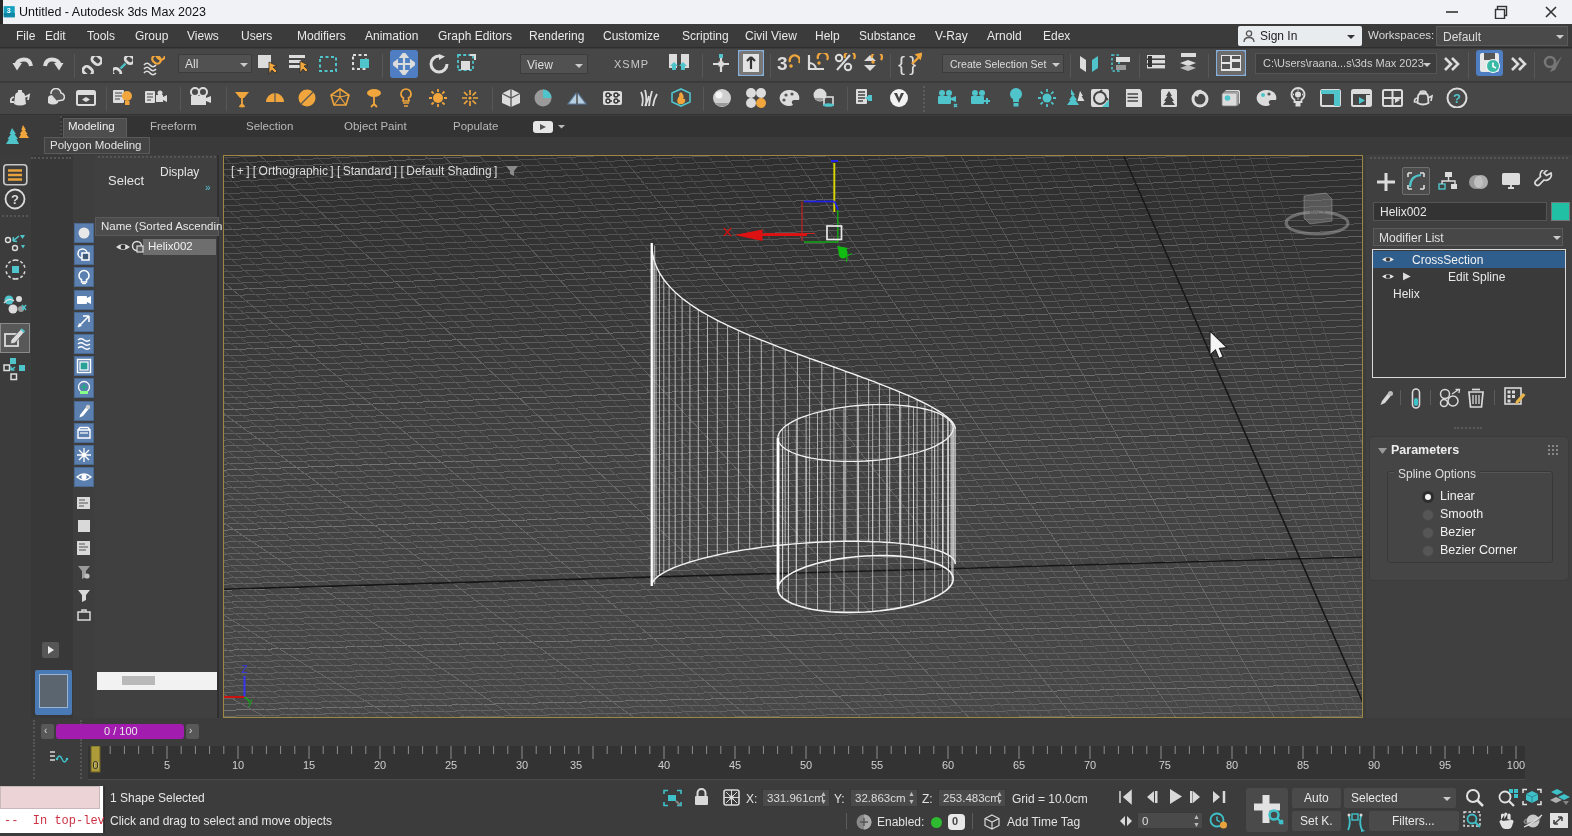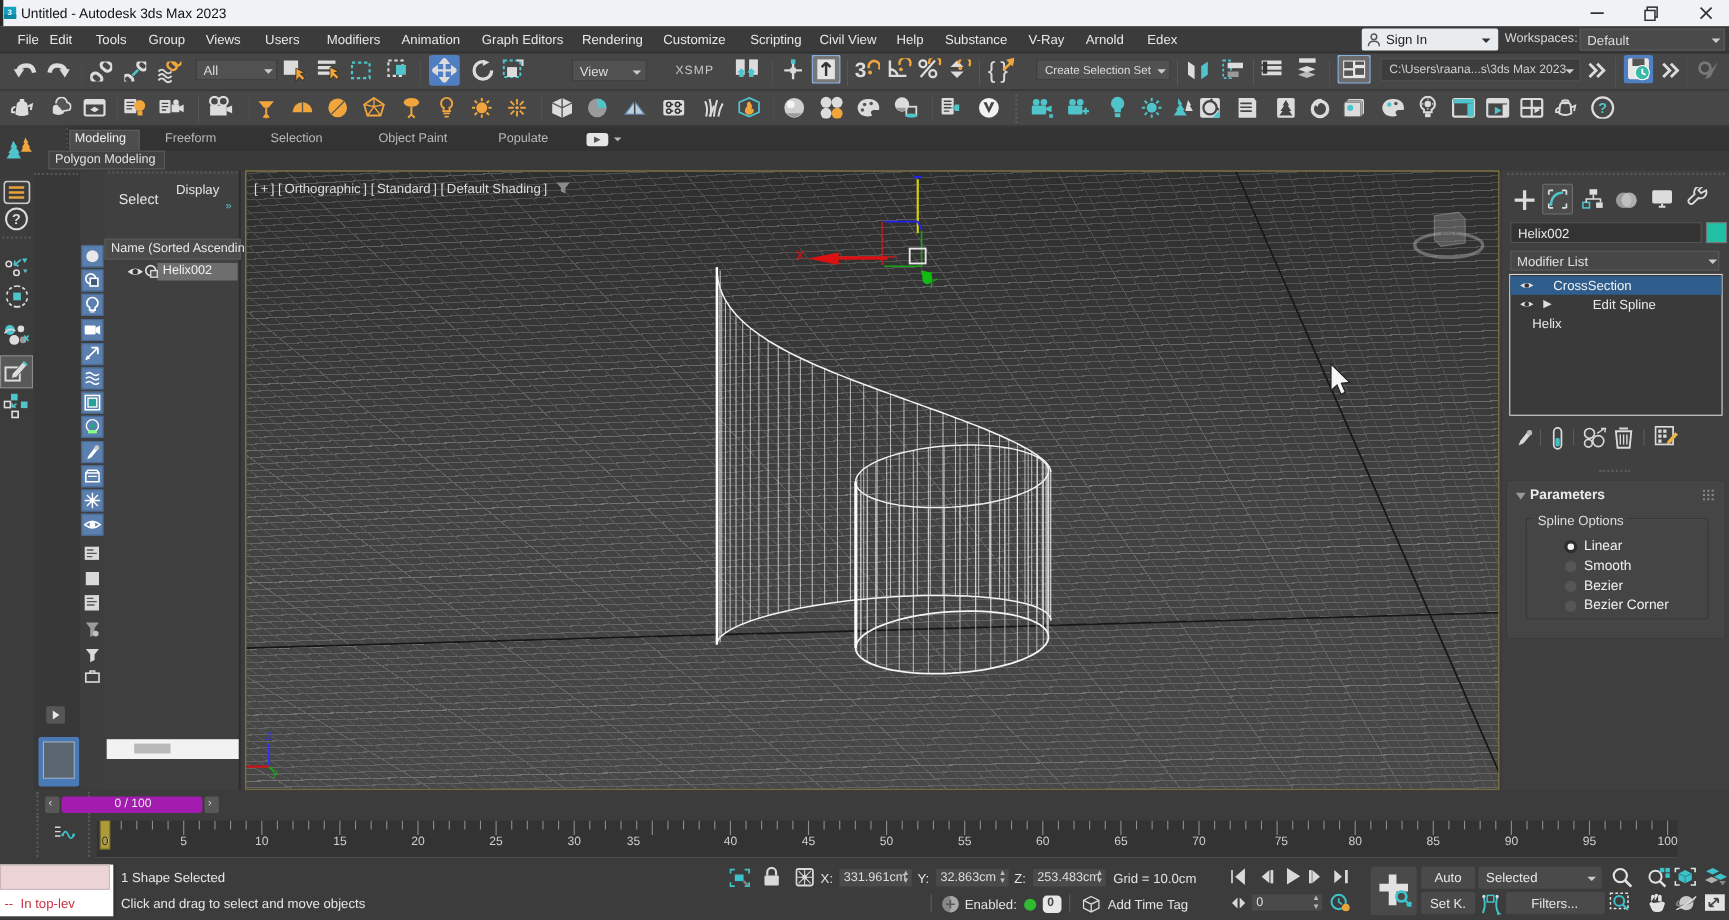--- a/index.html
+++ b/index.html
@@ -1353,21 +1353,21 @@
         <div class="txt" style="left:1205px;top:13px;width:20px;text-align:center;font-size:11px;color:#cfcfcf">85</div>
         <div class="txt" style="left:1276px;top:13px;width:20px;text-align:center;font-size:11px;color:#cfcfcf">90</div>
         <div class="txt" style="left:1347px;top:13px;width:20px;text-align:center;font-size:11px;color:#cfcfcf">95</div>
         <div class="txt" style="left:1418px;top:13px;width:20px;text-align:center;font-size:11px;color:#cfcfcf">100</div>
         <div class="txt" style="left:3px;top:13px;width:9px;text-align:center;font-size:11px;color:#2e2a10">0</div>
       </div>
     </div>
     <div class="abs" style="left:0;top:781px;width:1572px;height:55px;background:#3c3c3c">
       <div class="abs" style="left:0;top:5px;width:103px;height:47px;background:#fff">
         <div class="abs" style="left:0;top:0;width:100px;height:23px;background:#ecd3d6;border:1px solid #c8b8ba"></div>
-        <div class="txt" style="left:4px;top:28px;font-family:Liberation Sans, sans-serif;font-size:12px;color:#cc3344">--&nbsp;&nbsp;In top-lev</div>
+        <div class="txt" style="left:4px;top:28px;font-family:Liberation Mono, monospace;font-size:12px;color:#cc3344">--&nbsp;&nbsp;In top-lev</div>
       </div>
       <div class="abs" style="left:104px;top:5px;width:1px;height:47px;background:#2e2e2e"></div>
       <div class="txt" style="left:110px;top:10px;font-size:12px;color:#e6e6e6">1 Shape Selected</div>
       <div class="txt" style="left:110px;top:33px;font-size:12px;color:#e6e6e6">Click and drag to select and move objects</div>
       <svg class="ic" style="left:663px;top:8px" width="20" height="18" viewBox="0 0 20 18">
         <g fill="none" stroke="#3fc1c9" stroke-width="1.6">
           <path d="M1 5 V1.5 H5 M14 1.5 H18 V5 M18 13 v3.5 H14 M5 16.5 H1 V13"></path>
         </g>
         <rect x="5" y="6" width="8" height="6" fill="#3fc1c9"></rect>
         <path d="M13 12 l4 4" stroke="#888" stroke-width="2"></path>

